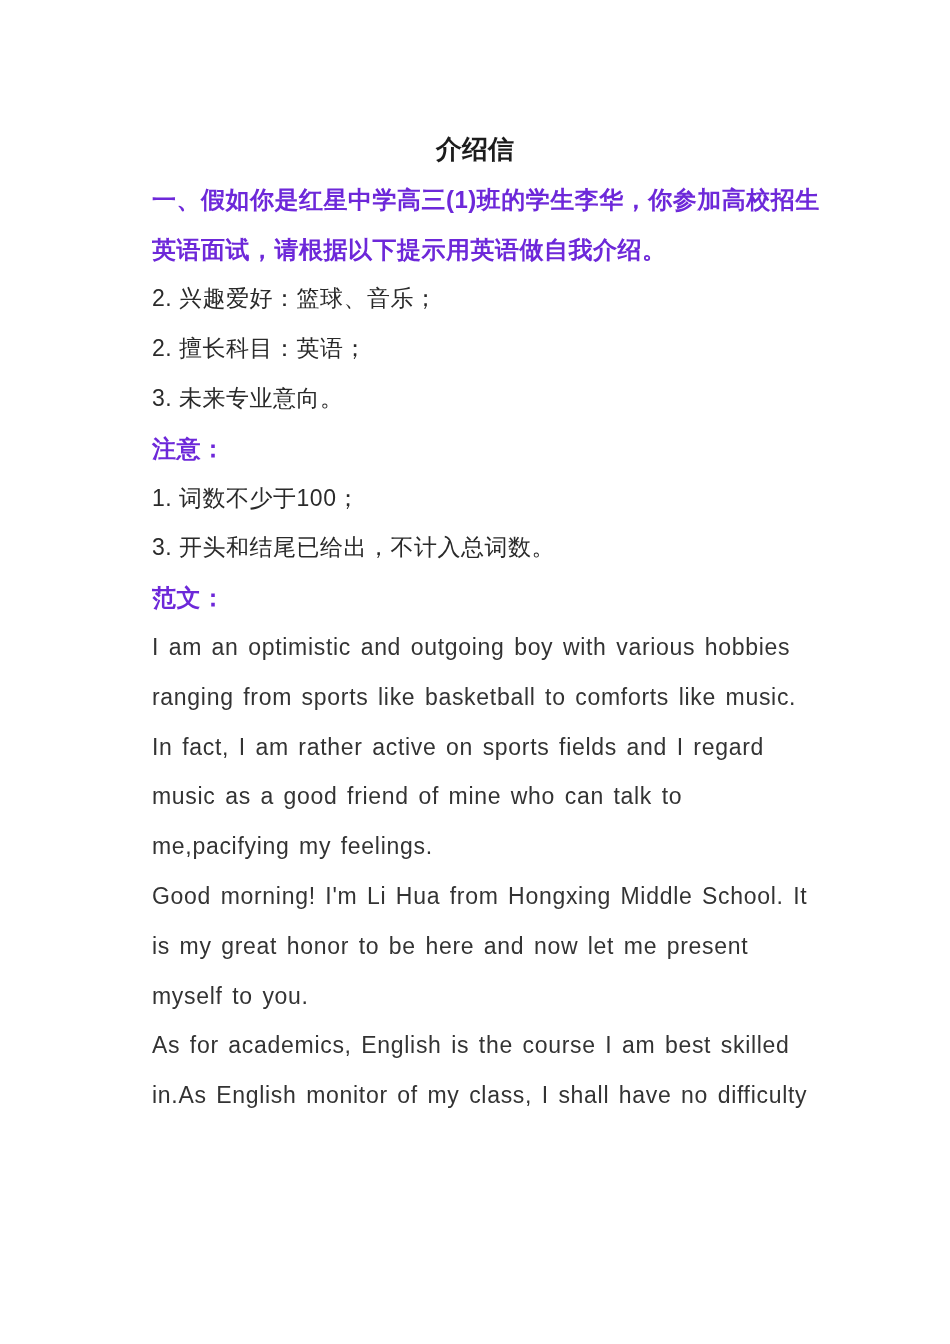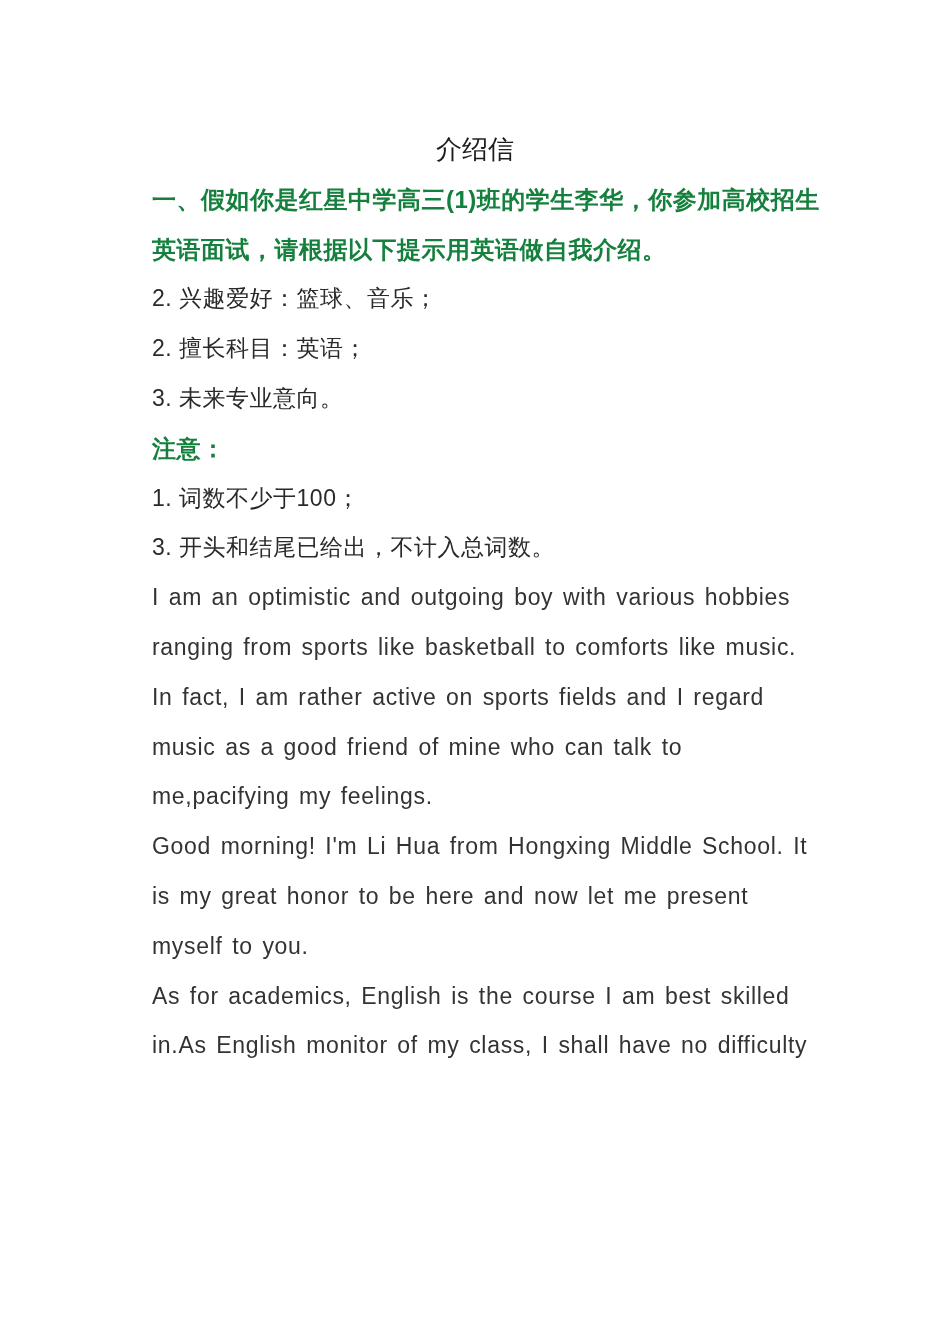--- a/index.html
+++ b/index.html
@@ -19,31 +19,31 @@
     padding: 125px 40px 0 152px;
     width: 950px;
   }
   .line {
     line-height: 49.8px;
     white-space: pre-line;
   }
   .doc-title {
     text-align: center;
     font-size: 26px;
-    font-weight: 400;
+    font-weight: 700;
     color: #1c1c1c;
     line-height: 49.8px;
     
     margin-left: -112px;
     margin-right: 0;
   }
   .zh-bold {
     font-size: 24px;
     font-weight: 700;
-    color: #15803d;
+    color: #6d28d9;
     letter-spacing: 0.5px;
   }
   .zh-normal {
     font-size: 23px;
     font-weight: 400;
     color: #2a2a2a;
     letter-spacing: 0.5px;
   }
   .en-text {
     font-size: 23px;
@@ -66,20 +66,21 @@
 
     <p class="zh-normal line">2. 兴趣爱好：篮球、音乐；</p>
     <p class="zh-normal line">2. 擅长科目：英语；</p>
     <p class="zh-normal line">3. 未来专业意向。</p>
 
     <h2 class="zh-bold line">注意：</h2>
 
     <p class="zh-normal line">1. 词数不少于100；</p>
     <p class="zh-normal line">3. 开头和结尾已给出，不计入总词数。</p>
 
+    <h2 class="zh-bold line">范文：</h2>
 
     <div class="en-text line">I am an optimistic and outgoing boy with various hobbies
 ranging from sports like basketball to comforts like music.
 In fact, I am rather active on sports fields and I regard
 music as a good friend of mine who can talk to
 me,pacifying my feelings.</div>
 
     <div class="en-text line">Good morning! I'm Li Hua from Hongxing Middle School. It
 is my great honor to be here and now let me present
 myself to you.</div>

